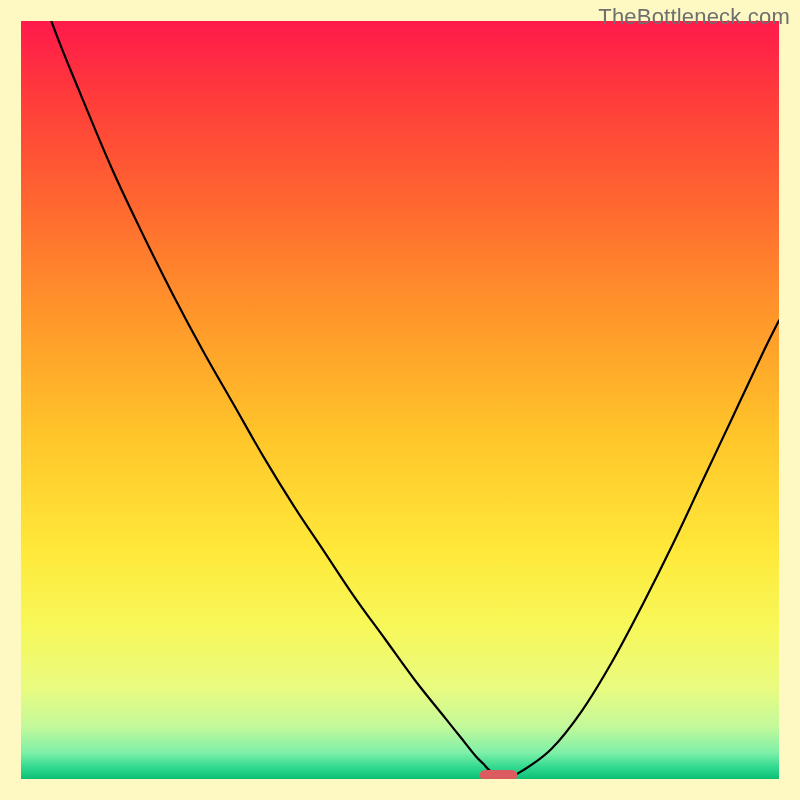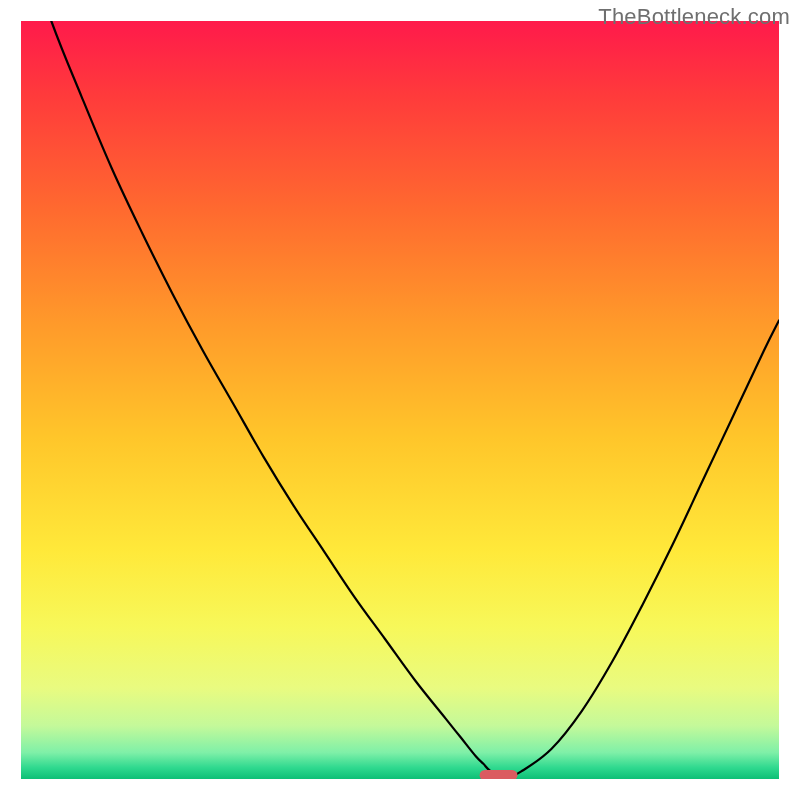--- a/index.html
+++ b/index.html
@@ -8,21 +8,21 @@
     width: 800px;
     height: 800px;
     overflow: hidden;
     background: #000;
     font-family: Arial, Helvetica, sans-serif;
   }
   .frame {
     position: relative;
     width: 800px;
     height: 800px;
-    background: #ffffff;
+    background: #fef9c3;
   }
   .watermark {
     position: absolute;
     top: 4px;
     right: 10px;
     color: #6f6f6f;
     font-size: 22px;
     font-weight: 500;
     letter-spacing: 0.2px;
     z-index: 10;

